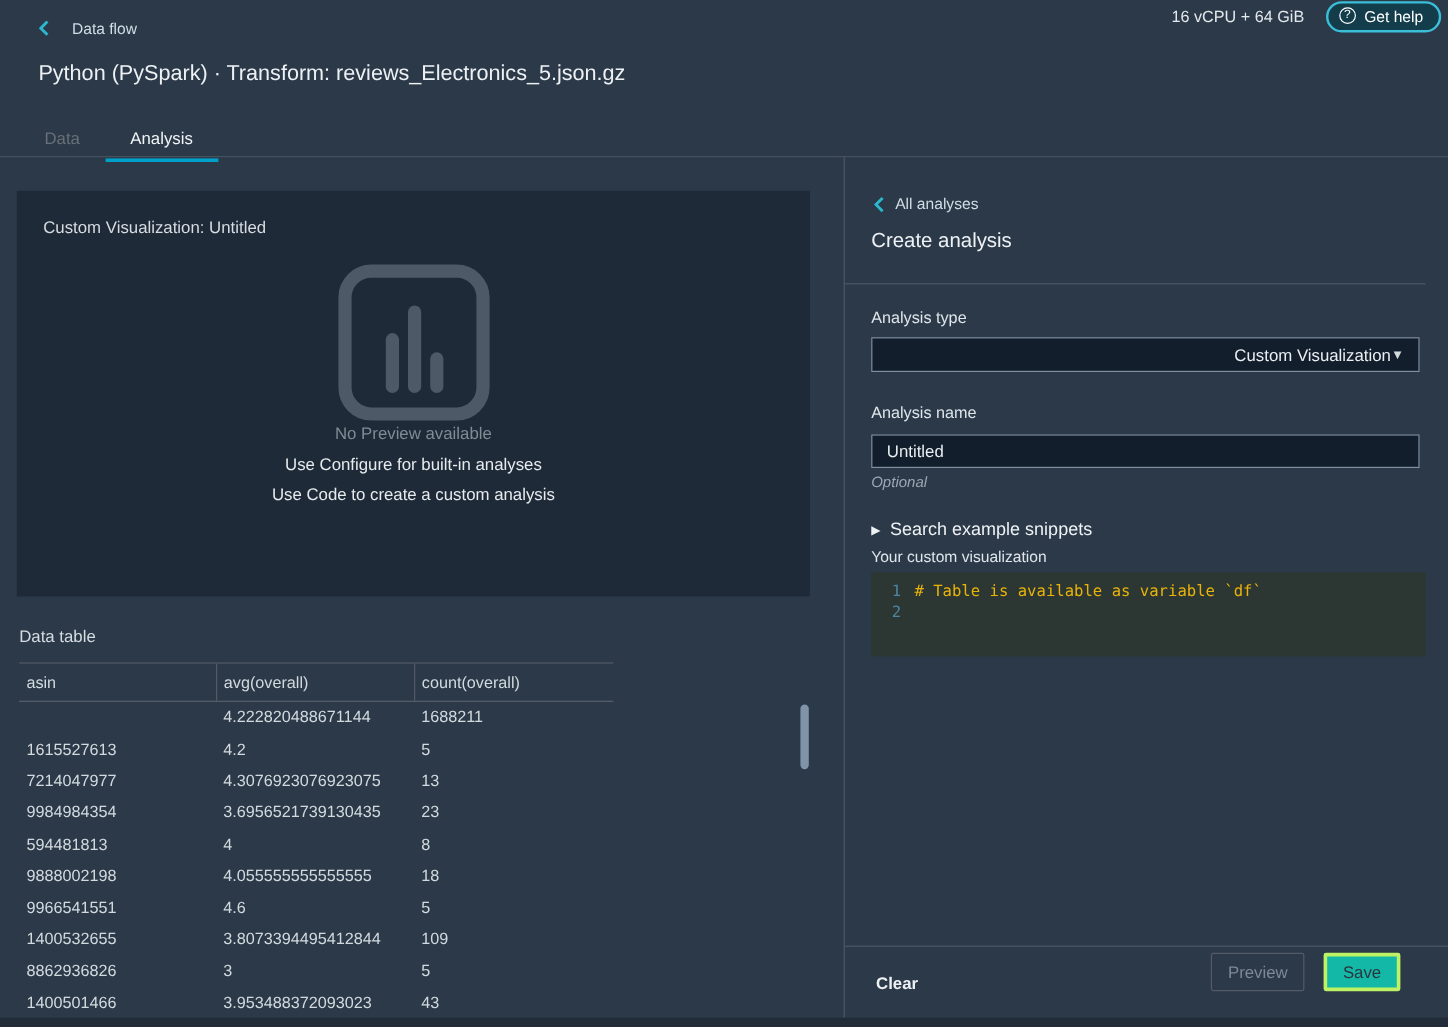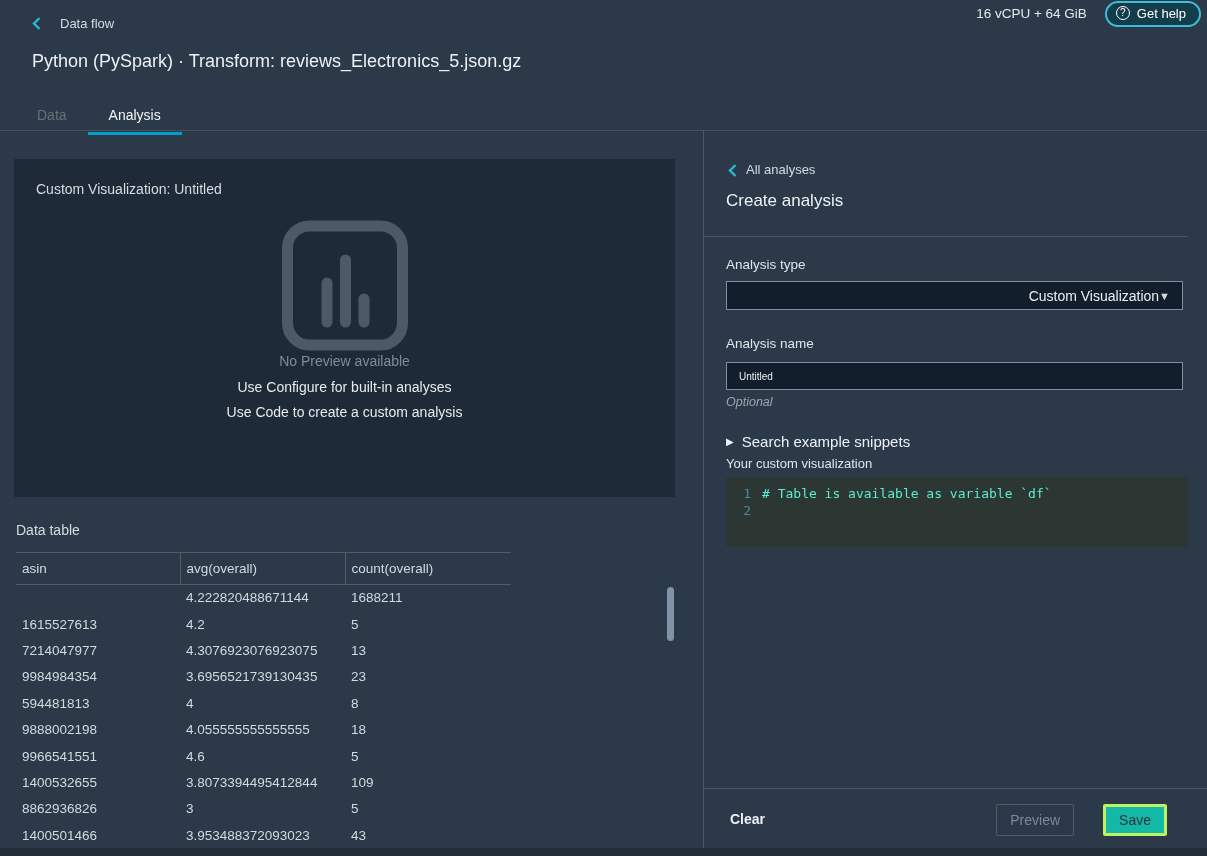--- a/index.html
+++ b/index.html
@@ -50,42 +50,42 @@
     font-size:13px; color:#cfdde4; cursor:pointer; }
   .panel-title { position:absolute; left:22px; top:60px; font-size:17px; color:#eef2f5; }
   .panel-divider { position:absolute; left:0; top:105px; width:484px; height:1px; background:#4d5766; }
   .field-label { position:absolute; left:22px; font-size:13.5px; color:#dfe5ea; }
   .lbl-type { top:126px; } .lbl-name { top:329px; }
   .select-box { position:absolute; left:22px; top:150px; width:457px; height:29px;
     background:#121e2c; border:1px solid #7f8fa0; display:flex; align-items:center; justify-content:flex-end;
     padding:0 12px; font-size:14px; color:#eaeef1; cursor:pointer; }
   .select-caret { font-size:11px; color:#d5dbdb; }
   .text-input { position:absolute; left:22px; top:362px; width:457px; height:28px;
-    background:#121e2c; border:1px solid #7f8fa0; color:#eaeef1; font-size:10px;
+    background:#121e2c; border:1px solid #7f8fa0; color:#eaeef1; font-size:14px;
     padding:0 12px; font-family:"Liberation Sans", sans-serif; outline:none; }
   .optional { position:absolute; left:22px; top:394px; font-size:12.5px; font-style:italic; color:#9ba7b2; }
   .snippets-toggle { position:absolute; left:22px; top:302px; display:flex; align-items:center; gap:8px;
     font-size:15px; color:#eef2f5; cursor:pointer; }
   .snippets-toggle { top:302px; }
   .tri-icon { font-size:10px; color:#eef2f5; }
   .editor-label { position:absolute; left:22px; top:325px; font-size:13px; color:#dfe5ea; }
   .code-editor { position:absolute; left:22px; top:346px; width:462px; height:70px; background:#2c3733;
     font-family:"DejaVu Sans Mono", monospace; font-size:13px; line-height:16.5px;
     padding:9px 0; cursor:text; overflow:hidden; }
   .code-line { display:flex; }
   .line-num { width:36px; text-align:right; padding-right:11px; color:#4d86a3; flex:none; }
-  .line-text { color:#5eead4; white-space:pre; }
+  .line-text { color:#eab308; white-space:pre; }
   
   .lbl-name { top:205px; }
   .text-input { top:231px; }
   .optional { top:264px; }
   
   .panel-footer { position:absolute; left:0; right:0; bottom:0; height:68px; border-top:1px solid #4d5766; }
   .clear-btn { position:absolute; left:26px; top:22px; font-weight:bold; font-size:14px; color:#eef1f4; cursor:pointer; }
-  .footer-buttons { position:absolute; right:40px; top:15px; display:flex; gap:29px; }
+  .footer-buttons { position:absolute; right:40px; top:5px; display:flex; gap:16px; }
   .btn { font-size:14px; padding:5px 13px; font-family:"Liberation Sans", sans-serif; cursor:pointer; border-radius:2px; }
   .btn-preview { background:transparent; border:1px solid #545b64; color:#7d8998; }
   .btn-save { background:#14b8a6; border:3px solid #bef264; color:#2b3440; }
   .bottom-strip { position:absolute; left:0; bottom:0; width:1207px; height:8px; background:#222c39; }
 </style>
 </head>
 <body>
 
 <div class="page">
 

